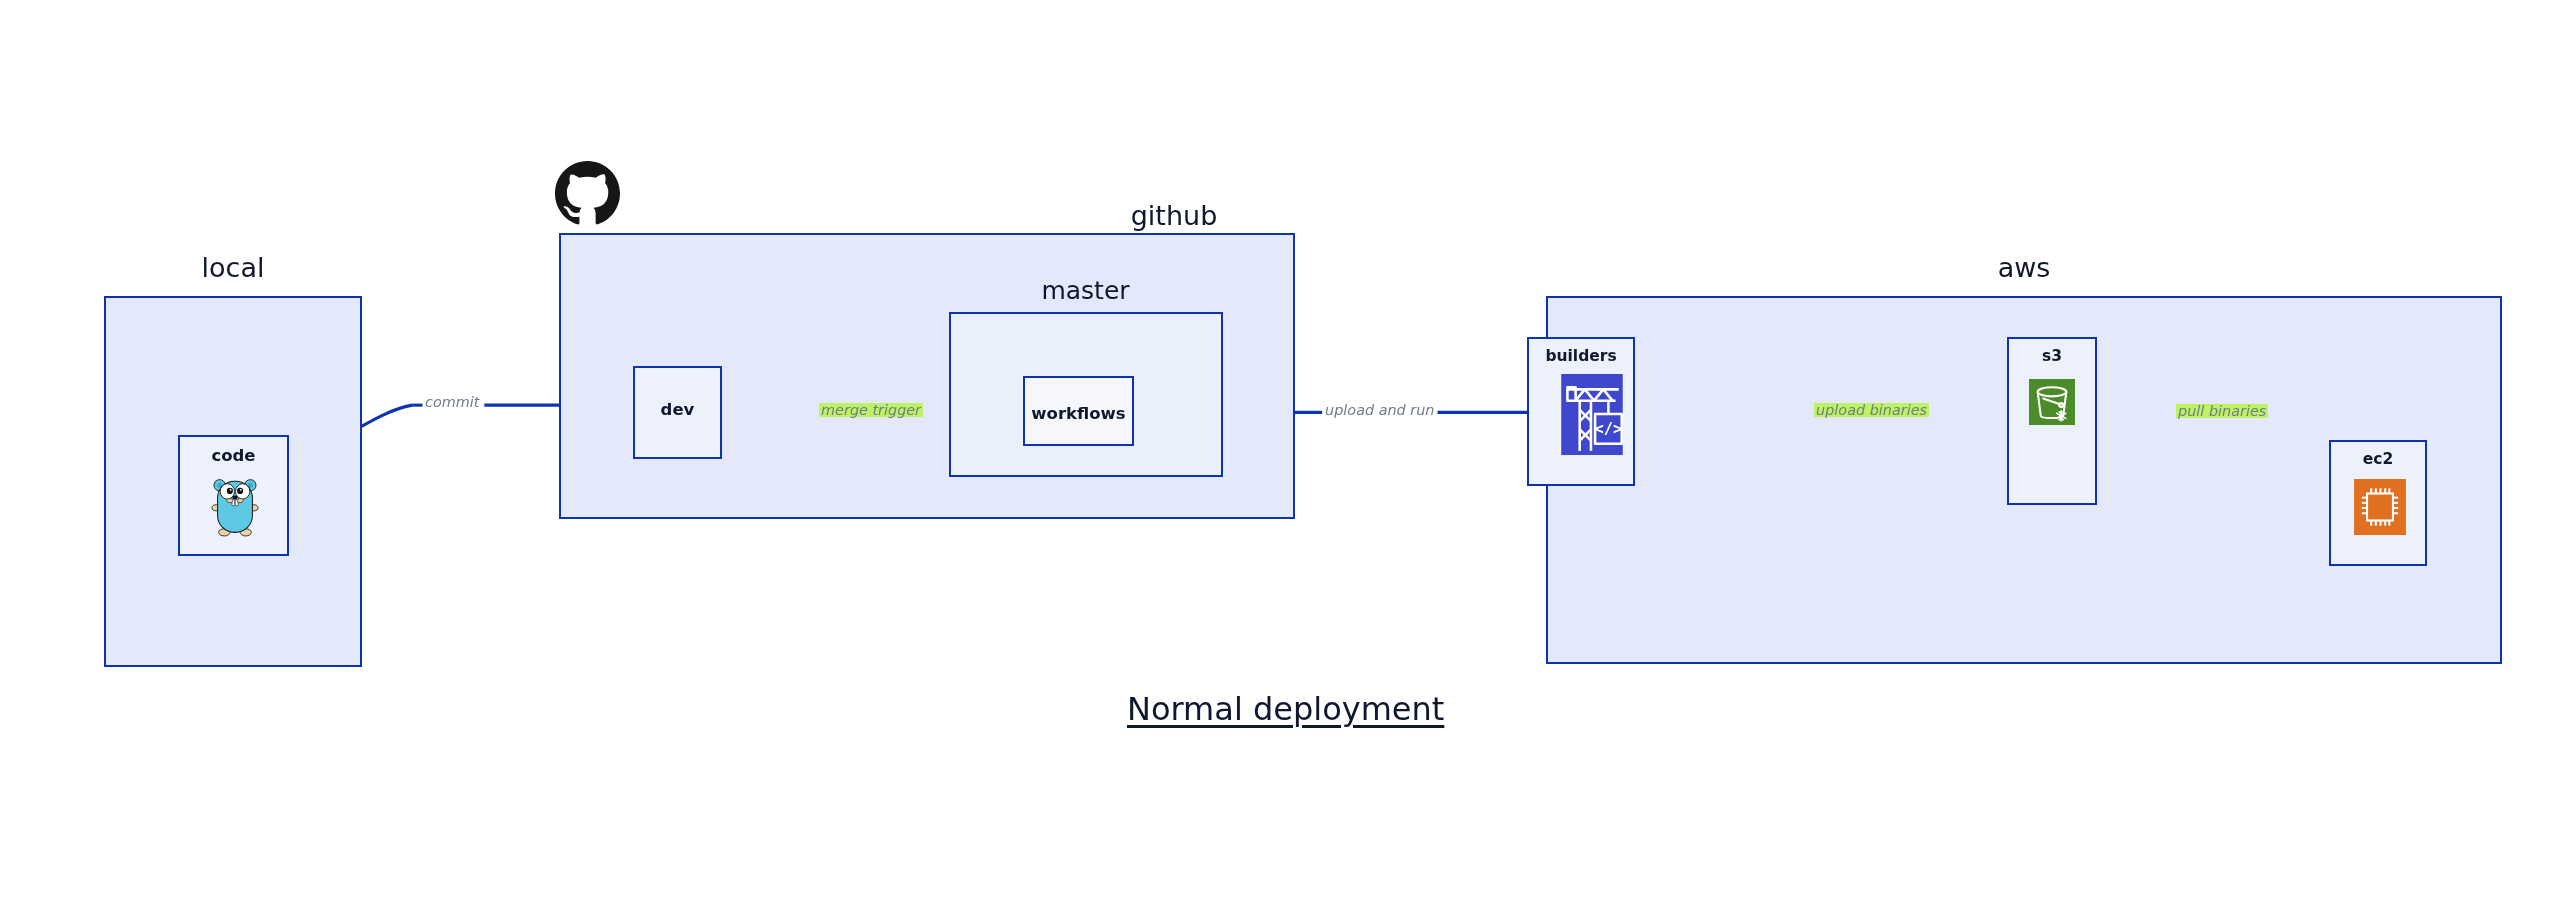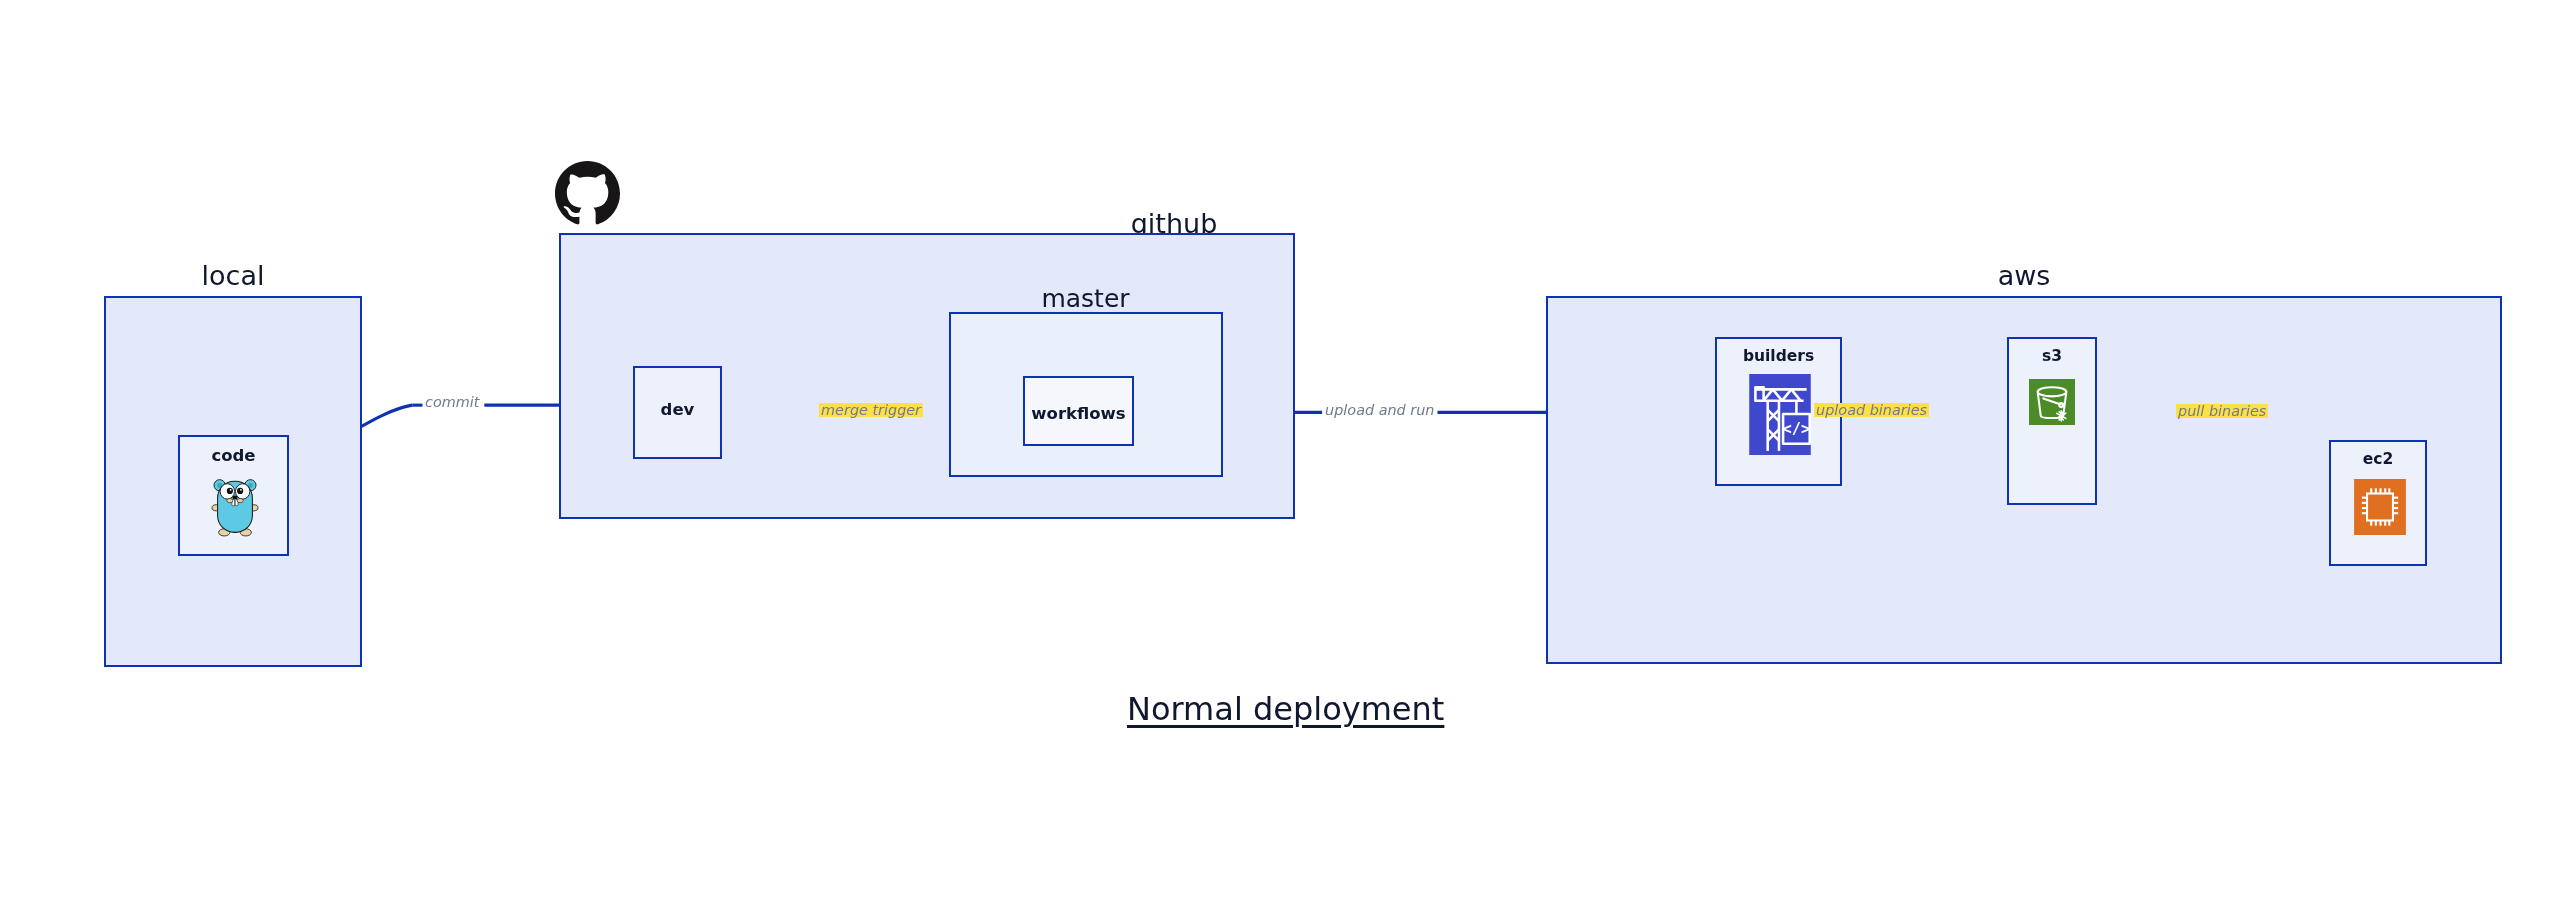--- a/index.html
+++ b/index.html
@@ -27,21 +27,20 @@
     border: 2.6px solid #0D32B2;
     box-sizing: border-box;
   }
   .group-label {
     position: absolute;
     color: #10182F;
     font-family: "DejaVu Sans", sans-serif;
     font-weight: 400;
     white-space: nowrap;
     text-align: center;
-    margin-top: 8px;
   }
   
   .node {
     position: absolute;
     background: #EDF1FC;
     border: 2.6px solid #0D32B2;
     box-sizing: border-box;
   }
   .node-white {
     background: #F5F7FD;
@@ -66,21 +65,21 @@
   
   .edge-label {
     position: absolute;
     color: #707B8C;
     font-style: italic;
     font-family: "DejaVu Sans", sans-serif;
     white-space: nowrap;
     background: #ffffff;
     line-height: 1;
   }
-  .edge-label.on-blue { background: #fde047; }
+  .edge-label.on-blue { background: #bef264; }
   
   #diagram-title {
     position: absolute;
     color: #10182F;
     font-family: "DejaVu Sans", sans-serif;
     font-weight: 400;
     white-space: nowrap;
     text-decoration: underline;
     text-underline-offset: 5.2px;
     text-decoration-thickness: 2.6px;
@@ -191,21 +190,21 @@
   </div>
 
   <div class="edge-label on-blue" style="left:819px; top:403px; font-size:14.4px; padding:0 2.1px;">merge trigger</div>
 
   <div class="edge-label" style="left:1323px; top:403px; font-size:14.4px; padding:0 2.1px;">upload and run</div>
 
   <div class="group-label" style="left:1546px; top:252px; width:956px; font-size:27px;">aws</div>
 
   <div class="group" style="left:1546px; top:296px; width:956px; height:368px;"></div>
 
-  <div class="node" style="left:1715px; top:337px; width:127px; height:149px;">
+  <div class="node" style="left:1527px; top:337px; width:108px; height:149px;">
     <div class="node-label" style="top:8.2px; font-size:15.5px;">builders</div>
     <span class="icon-box" style="left:32px; top:35px; width:62px; height:81px;">
       <svg width="62" height="81" viewBox="0 0 120 158">
         <rect x="0" y="0" width="120" height="158" fill="#3F48CC"></rect>
         <g stroke="#FFFFFF" stroke-width="5" fill="none" stroke-linejoin="round">
 
           <rect x="12" y="26" width="16" height="26"></rect>
 
           <line x1="12" y1="30" x2="112" y2="30"></line>
           <line x1="28" y1="52" x2="106" y2="52"></line>

